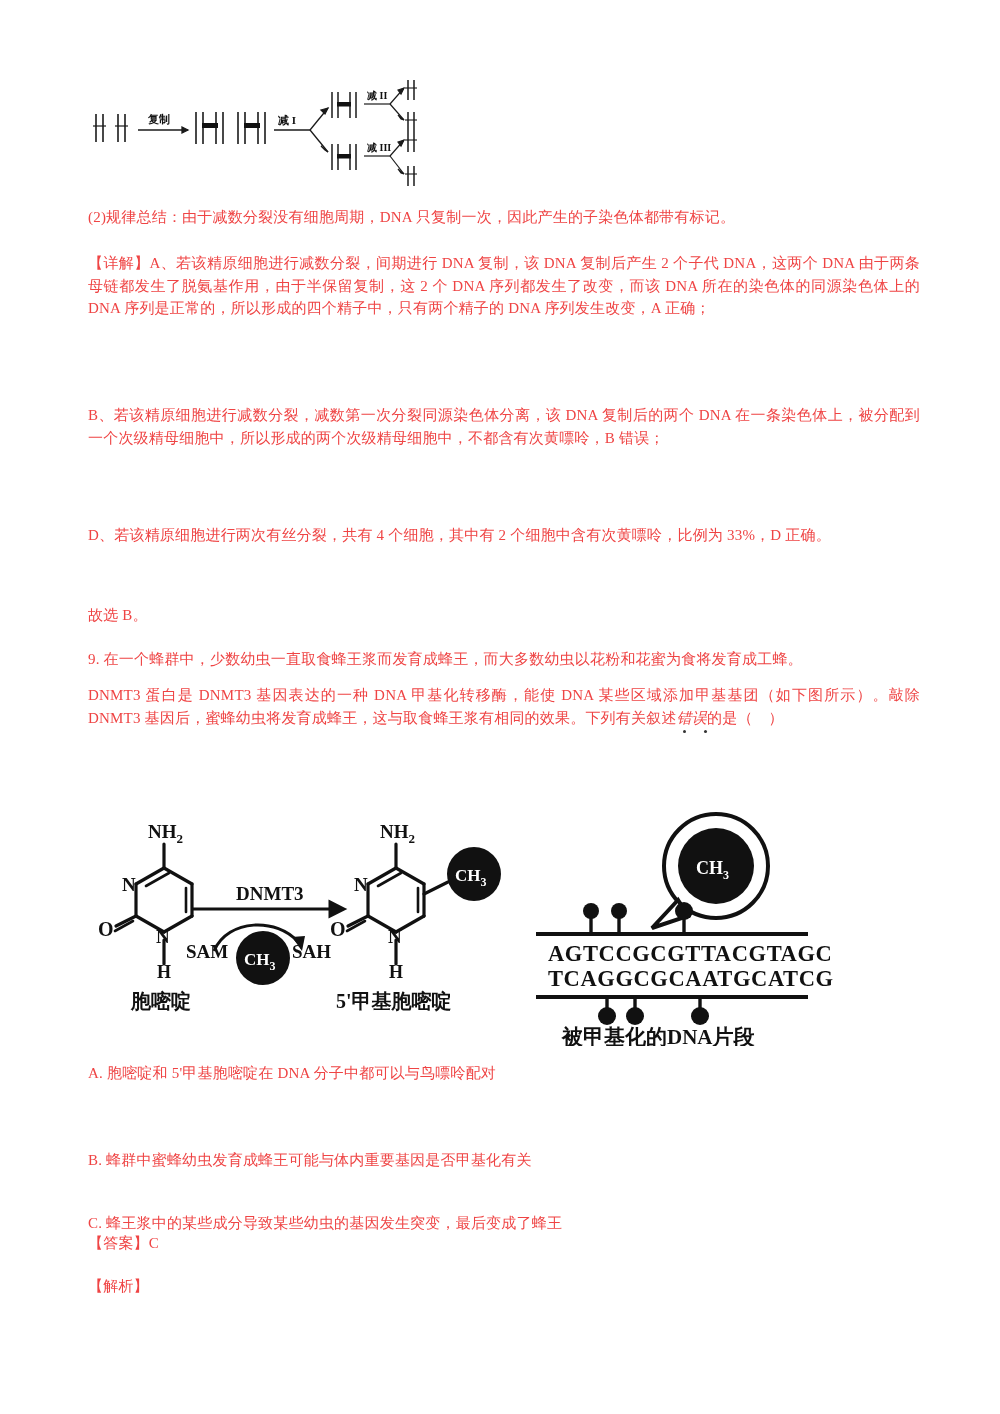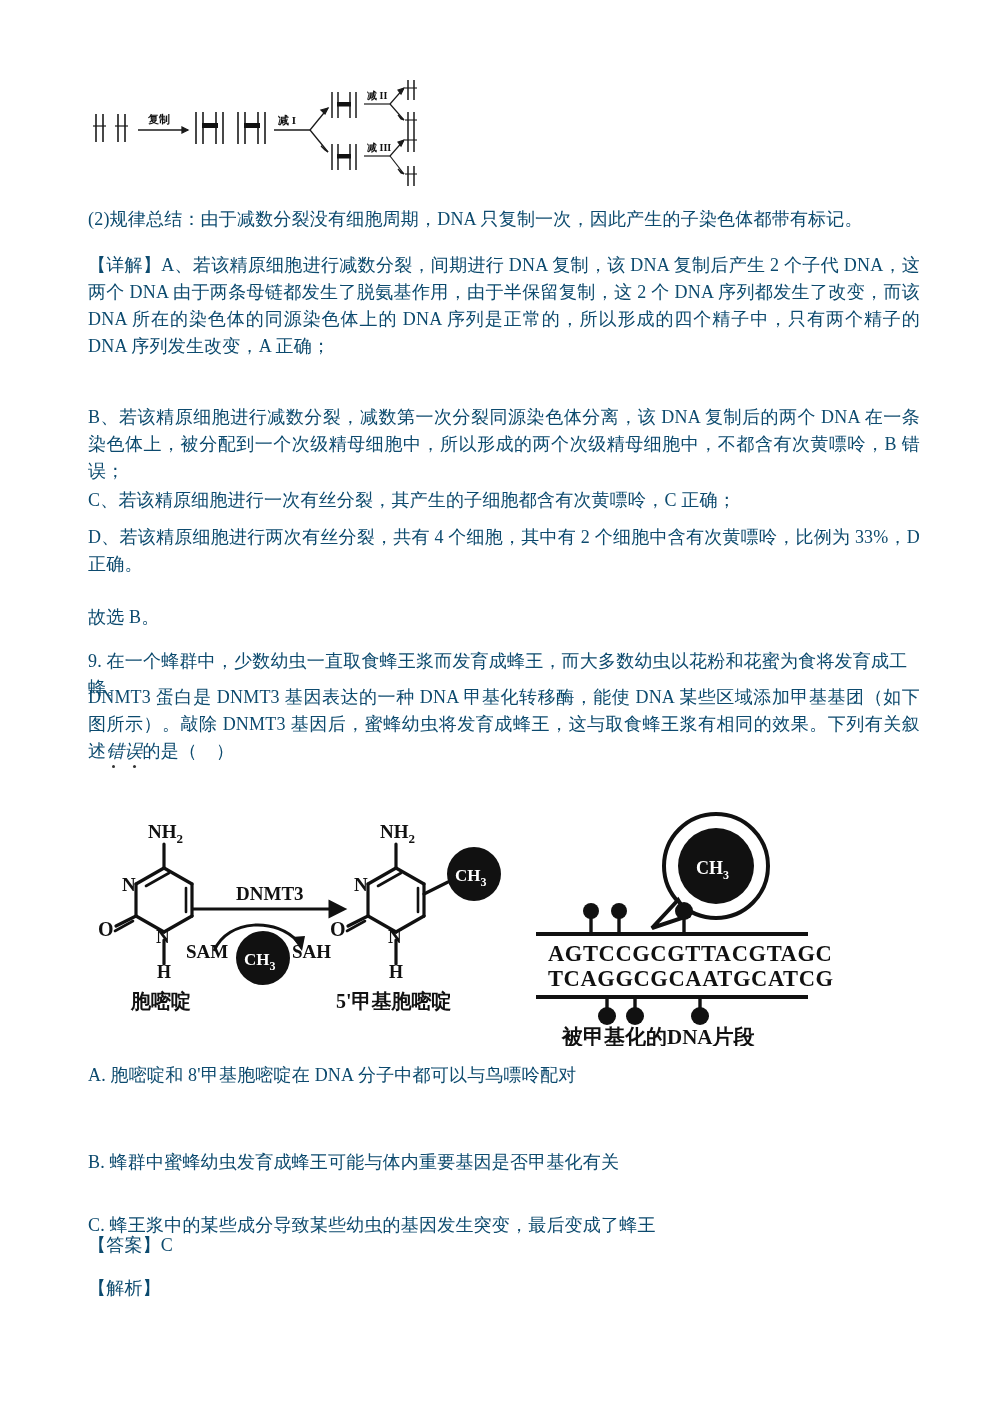--- a/index.html
+++ b/index.html
@@ -20,24 +20,24 @@
     position: absolute;
     inset: 0;
     padding: 0;
   }
 
   
   .para {
     position: absolute;
     left: 88px;
     width: 828px;
-    font-size: 18px;
+    font-size: 15px;
     line-height: 1.5;
     letter-spacing: 0.2px;
-    color: #0c4a6e;
+    color: #ef4444;
     text-align: justify;
     white-space: pre-wrap;
   }
   .para.tight { text-align: left; }
 
   .emph-dot {
     position: relative;
     font-style: italic;
   }
   .emph-dot::after {
@@ -175,21 +175,20 @@
       </g>
     </svg>
   </div>
 
   <div class="para tight" style="top:206px;">(2)规律总结：由于减数分裂没有细胞周期，DNA 只复制一次，因此产生的子染色体都带有标记。</div>
 
   <div class="para" style="top:252px; width:832px;">【详解】A、若该精原细胞进行减数分裂，间期进行 DNA 复制，该 DNA 复制后产生 2 个子代 DNA，这两个 DNA 由于两条母链都发生了脱氨基作用，由于半保留复制，这 2 个 DNA 序列都发生了改变，而该 DNA 所在的染色体的同源染色体上的 DNA 序列是正常的，所以形成的四个精子中，只有两个精子的 DNA 序列发生改变，A 正确；</div>
 
   <div class="para" style="top:404px; width:832px;">B、若该精原细胞进行减数分裂，减数第一次分裂同源染色体分离，该 DNA 复制后的两个 DNA 在一条染色体上，被分配到一个次级精母细胞中，所以形成的两个次级精母细胞中，不都含有次黄嘌呤，B 错误；</div>
 
-  <div class="para tight" style="top:487px;">C、若该精原细胞进行一次有丝分裂，其产生的子细胞都含有次黄嘌呤，C 正确；</div>
 
   <div class="para" style="top:524px; width:832px;">D、若该精原细胞进行两次有丝分裂，共有 4 个细胞，其中有 2 个细胞中含有次黄嘌呤，比例为 33%，D 正确。</div>
 
   <div class="para tight" style="top:604px;">故选 B。</div>
 
   <div class="para tight" style="top:648px; width:840px;">9. 在一个蜂群中，少数幼虫一直取食蜂王浆而发育成蜂王，而大多数幼虫以花粉和花蜜为食将发育成工蜂。</div>
 
   <div class="para" style="top:684px; width:832px;"><span>DNMT3 蛋白是 DNMT3 基因表达的一种 DNA 甲基化转移酶，能使 DNA 某些区域添加甲基基团（如下图所示）。敲除 DNMT3 基因后，蜜蜂幼虫将发育成蜂王，这与取食蜂王浆有相同的效果。下列有关叙述</span><span class="emph-dot">错误</span><span>的是（    ）</span></div>
 
   <div id="methylation-figure">
@@ -292,20 +291,20 @@
         <line x1="539" y1="191" x2="539" y2="205" stroke="#111" stroke-width="3.4"></line>
         <circle cx="539" cy="210" r="9" fill="#111"></circle>
         <line x1="604" y1="191" x2="604" y2="205" stroke="#111" stroke-width="3.4"></line>
         <circle cx="604" cy="210" r="9" fill="#111"></circle>
       </g>
 
       <text x="466" y="238" font-size="21" font-weight="bold" class="fig-label-cn" fill="#111">被甲基化的DNA片段</text>
     </svg>
   </div>
 
-  <div class="para tight" style="top:1062px;">A. 胞嘧啶和 8'甲基胞嘧啶在 DNA 分子中都可以与鸟嘌呤配对</div>
+  <div class="para tight" style="top:1062px;">A. 胞嘧啶和 5'甲基胞嘧啶在 DNA 分子中都可以与鸟嘌呤配对</div>
   <div class="para tight" style="top:1149px;">B. 蜂群中蜜蜂幼虫发育成蜂王可能与体内重要基因是否甲基化有关</div>
   <div class="para tight" style="top:1212px;font-family:Liberation Serif, serif;">C. 蜂王浆中的某些成分导致某些幼虫的基因发生突变，最后变成了蜂王</div>
 
   <div class="para tight" style="top:1232px;">【答案】C</div>
   <div class="para tight" style="top:1275px;">【解析】</div>
 
 </div>
 
 </body></html>

